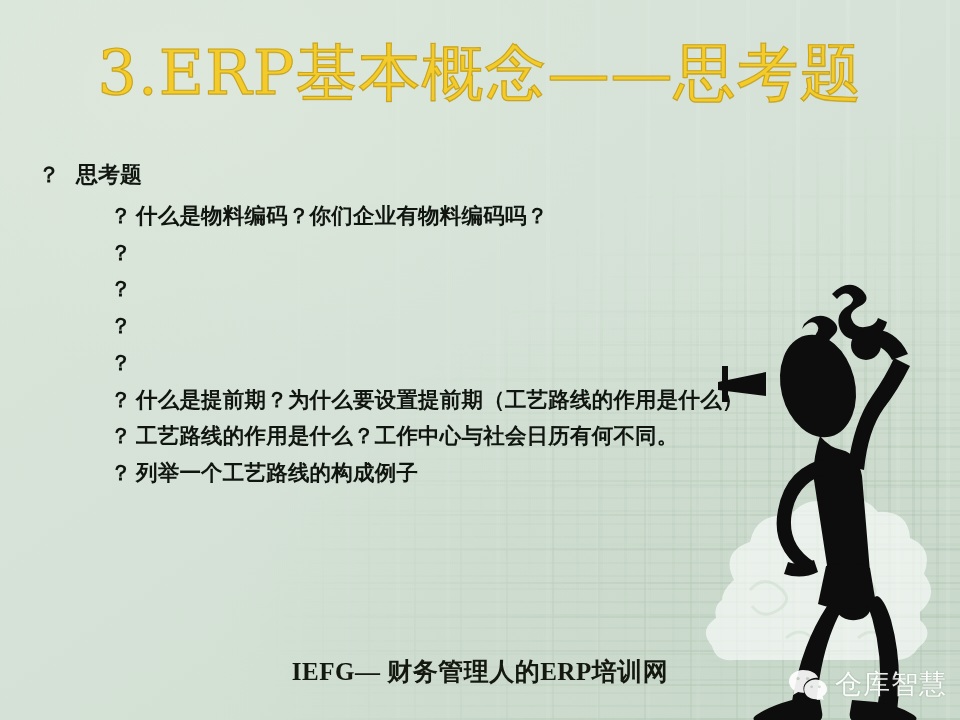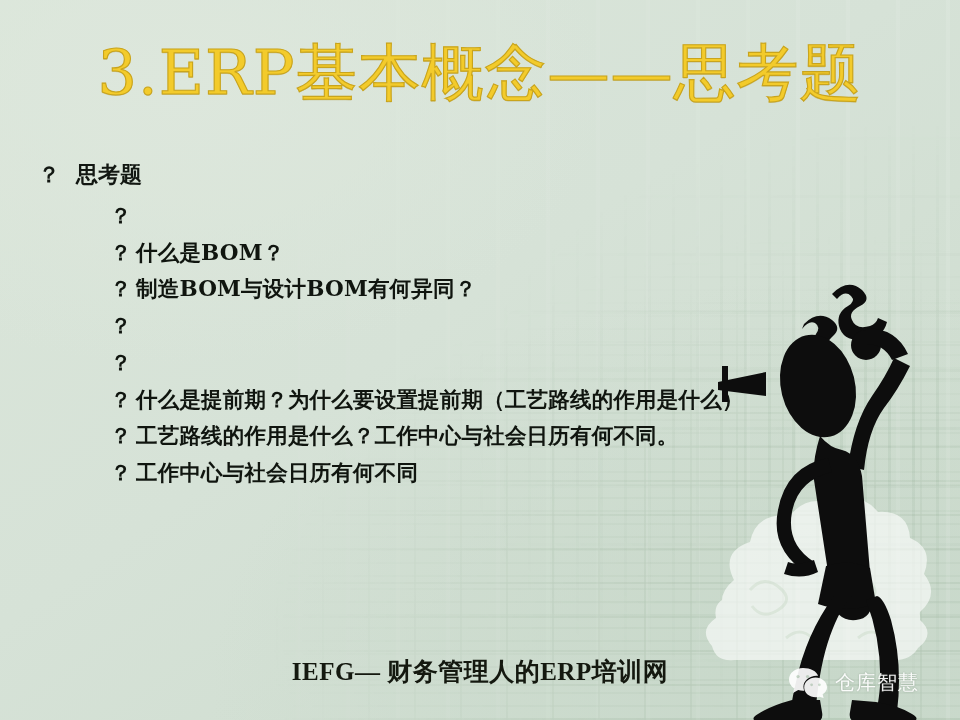--- a/index.html
+++ b/index.html
@@ -136,21 +136,21 @@
   .watermark {
     position: absolute;
     left: 788px; top: 666px;
     display: flex;
     align-items: center;
     gap: 7px;
     opacity: .92;
   }
   .watermark .wm-text {
     font-family: "DejaVu Sans", "Liberation Sans", sans-serif;
-    font-size: 20px;
+    font-size: 27px;
     color: #ffffff;
     letter-spacing: 1px;
     text-shadow: 0 0 2px rgba(80,100,80,.45);
   }
 </style>
 </head>
 <body>
 
 <div id="slide">
 
@@ -177,46 +177,45 @@
   <div class="body">
 
     <div class="lvl1">
       <span class="mark">？</span>
       <span class="txt">思考题</span>
     </div>
 
     <div class="sub">
       <div class="lvl2">
         <span class="mark">？</span>
-      </div>
-      <div class="lvl2">
-        <span class="mark">？</span>
-        <span class="txt">什么是BOM？</span>
-      </div>
-      <div class="lvl2">
-        <span class="mark">？</span>
-        <span class="txt">制造BOM与设计BOM有何异同？</span>
+        <span class="txt">什么是物料编码？你们企业有物料编码吗？</span>
+      </div>
+      <div class="lvl2">
+        <span class="mark">？</span>
+      </div>
+      <div class="lvl2">
+        <span class="mark">？</span>
       </div>
       <div class="lvl2">
         <span class="mark">？</span>
       </div>
       <div class="lvl2">
         <span class="mark">？</span>
       </div>
       <div class="lvl2">
         <span class="mark">？</span>
         <span class="txt">什么是提前期？为什么要设置提前期（工艺路线的作用是什么）</span>
       </div>
       <div class="lvl2">
         <span class="mark">？</span>
         <span class="txt">工艺路线的作用是什么？工作中心与社会日历有何不同。</span>
       </div>
       <div class="lvl2">
         <span class="mark">？</span>
-        <span class="txt">工作中心与社会日历有何不同</span>
+        <span class="txt">列举一个工艺路线的构成例子</span>
       </div>
     </div>
   </div>
 
   <svg class="figure" viewBox="0 0 270 450">
     <g fill="#0d0d0d">
 
       <path d="M132 24 q16 -16 30 -4 q10 10 -2 16 q-12 6 -8 14 q4 10 18 6 q6 -2 8 -8 l9 4 q-4 16 -22 18 q-22 2 -26 -14 q-3 -13 9 -20 q8 -5 3 -10 q-6 -6 -14 3z"></path>
 
       <path d="M104 54 q14 -14 28 -4 q10 8 1 16 q-9 8 -2 13 l-9 7 q-14 -10 -6 -22 q5 -7 -1 -11 q-6 -3 -13 6z"></path>

